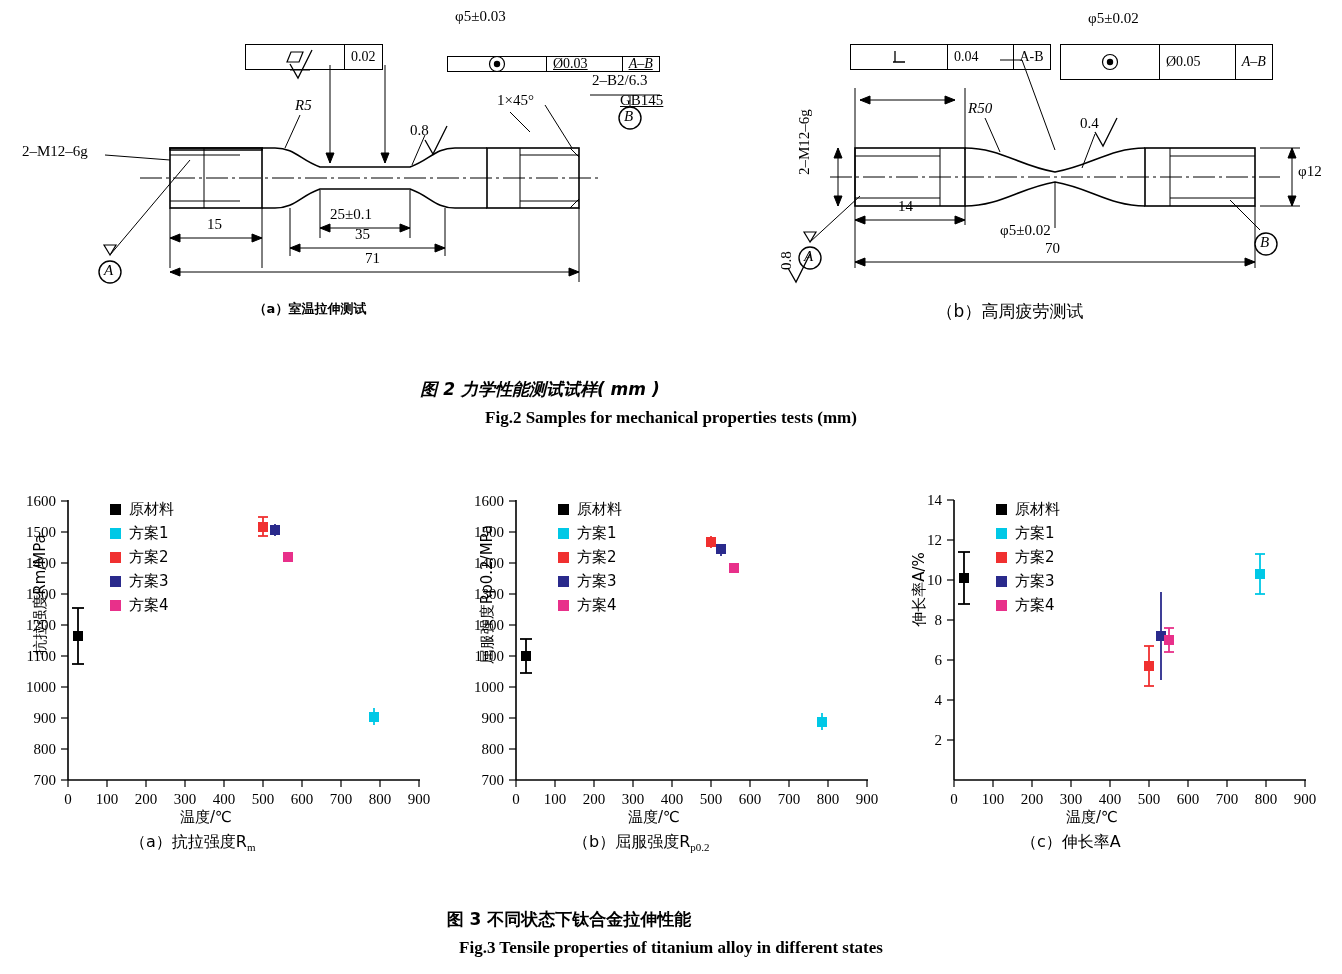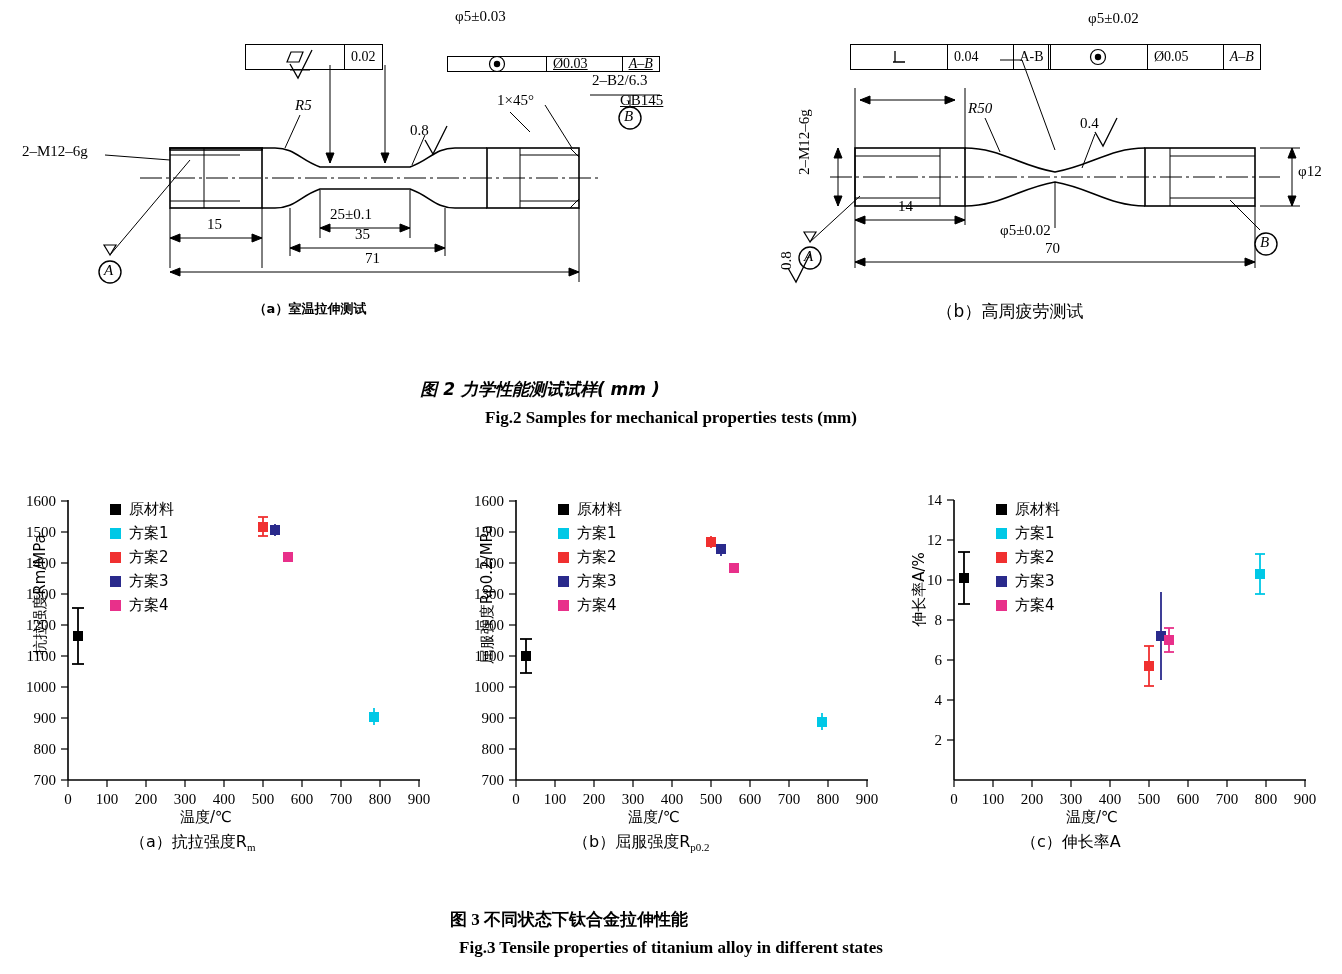--- a/index.html
+++ b/index.html
@@ -227,21 +227,21 @@
   <div class="box" style="left:150px;top:44px;height:26px;">
     <div style="width:28px;">
       <svg width="16" height="16">
           <path d="M4 2 L4 13 M2 13 L14 13" fill="none" stroke="#000" stroke-width="1.3"></path>
         </svg>
     </div>
     <div>0.04</div>
     <div>A-B</div>
   </div>
 
-  <div class="box" style="left:348px;top:44px;height:26px;">
+  <div class="box" style="left:360px;top:44px;height:36px;">
     <div style="width:30px;">
       <svg width="20" height="18">
           <circle cx="10" cy="9" r="7.5" fill="none" stroke="#000" stroke-width="1.2"></circle>
           <circle cx="10" cy="9" r="3.2" fill="#000"></circle>
         </svg>
     </div>
     <div>Ø0.05</div>
     <div style="font-style:italic;">
         <span>A–B</span>
       </div>
@@ -588,14 +588,14 @@
           <span class="legtext">方案3</span>
         </div>
       <div style="display:flex;align-items:center;">
           <span style="width:11px;height:11px;background:#e8308a;display:inline-block;margin-right:8px;"></span>
           <span class="legtext">方案4</span>
         </div>
     </div>
   </div>
 </div>
 
-<div class="cap cn figcapline" style="position:absolute;left:0;top:908px;width:1138px;font-family:Liberation Serif, serif;">图 3    不同状态下钛合金拉伸性能</div>
+<div class="cap cn figcapline" style="position:absolute;left:0;top:908px;width:1138px;">图 3    不同状态下钛合金拉伸性能</div>
 <div class="cap figcapline" style="position:absolute;left:0;top:938px;width:1342px;">Fig.3    Tensile properties of titanium alloy in different states</div>
 
 </body></html>

